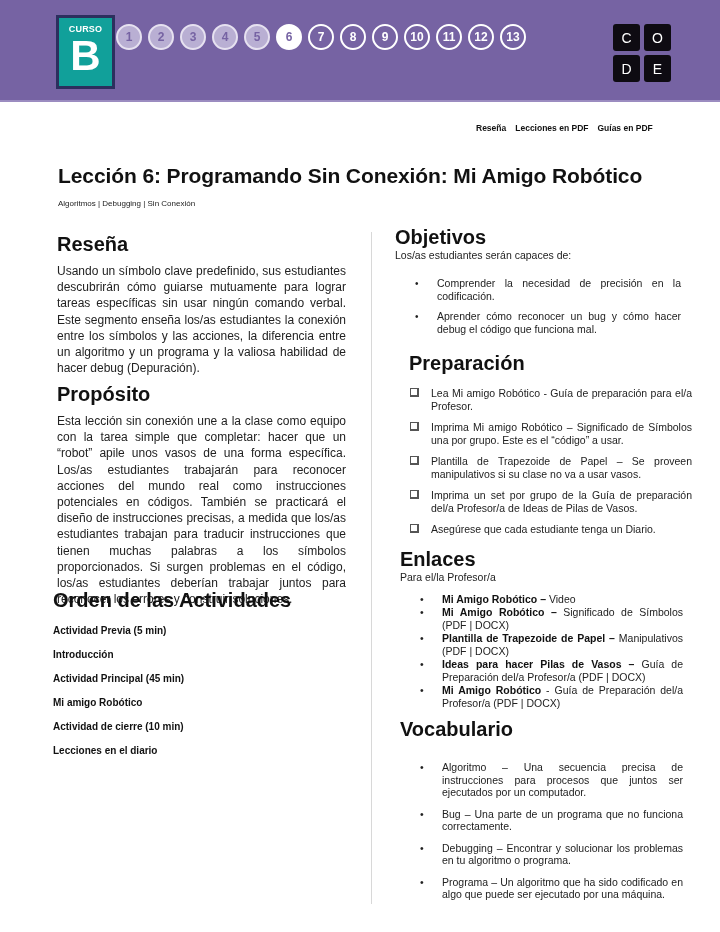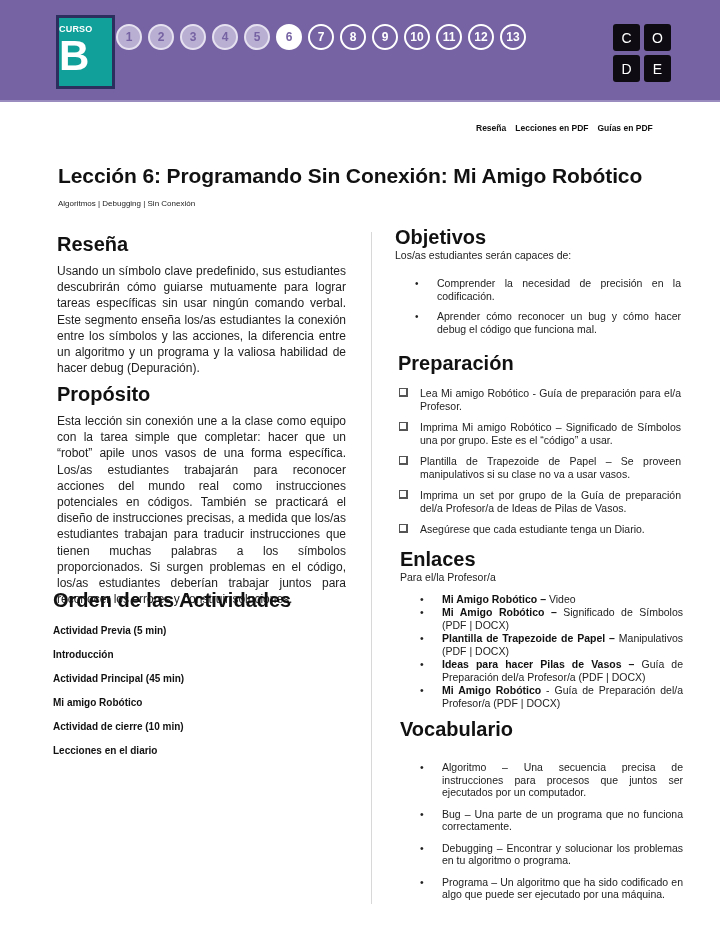--- a/index.html
+++ b/index.html
@@ -1,20 +1,20 @@
 <!DOCTYPE html>
 <html><head>
   <meta charset="utf-8">
   <style>
     * { box-sizing: border-box; margin: 0; padding: 0; }
     html, body { width: 720px; height: 932px; background: #ffffff; overflow: hidden; }
     body { font-family: "Liberation Sans", sans-serif; color: #111; position: relative; }
 
     .header { position: absolute; left: 0; top: 0; width: 720px; height: 102px; background: #7663a3; border-bottom: 2px solid #9b8cc0; }
-    .course-badge { position: absolute; left: 56px; top: 15px; width: 59px; height: 74px; background: #11a09a; border: 3px solid #2c2f5e; text-align: left; color: #fff; }
+    .course-badge { position: absolute; left: 56px; top: 15px; width: 59px; height: 74px; background: #11a09a; border: 3px solid #2c2f5e; text-align: center; color: #fff; }
     .course-badge .label { font-size: 9px; font-weight: bold; margin-top: 6px; letter-spacing: 0.2px; }
     .course-badge .letter { font-size: 42px; font-weight: bold; line-height: 42px; margin-top: 1px; }
 
     .lesson-nav { position: absolute; left: 116px; top: 24px; display: flex; gap: 6px; }
     .lesson-dot { width: 26px; height: 26px; border-radius: 50%; border: 2px solid #fff; font-size: 12px; font-weight: bold; display: flex; align-items: center; justify-content: center; }
     .lesson-dot.done { background: #b9afd3; color: #7663a3; border-color: #e6e1f0; }
     .lesson-dot.current { background: #fff; color: #7663a3; }
     .lesson-dot.future { background: transparent; color: #fff; }
 
     .code-logo { position: absolute; left: 613px; top: 24px; display: grid; grid-template-columns: 27px 27px; grid-gap: 4px; }
@@ -36,21 +36,21 @@
     .sec-orden .h2 { font-size: 20px; }
     .activity { font-size: 10px; font-weight: bold; margin-top: 13px; }
     .activity:first-of-type { margin-top: 10px; }
 
     .sec-objetivos { position: absolute; left: 395px; top: 226px; width: 286px; }
     .sub { font-size: 10.5px; color: #222; }
     .bullets { list-style: none; margin-left: 20px; margin-top: 16px; }
     .bullets li { position: relative; padding-left: 22px; font-size: 10.5px; line-height: 13px; text-align: justify; color: #222; margin-bottom: 7px; }
     .bullets li::before { content: "•"; position: absolute; left: 0; top: 0; font-size: 10px; }
 
-    .sec-prep { position: absolute; left: 398px; top: 352px; width: 283px; }
+    .sec-prep { position: absolute; left: 409px; top: 352px; width: 283px; }
     .checklist { list-style: none; margin-top: 12px; }
     .checklist li { position: relative; padding-left: 22px; font-size: 10.5px; line-height: 13px; color: #222; margin-bottom: 8px; text-align: justify; }
     .checklist .box { position: absolute; left: 1px; top: 1px; width: 9px; height: 9px; border: 1px solid #555; border-right-width: 2px; border-bottom-width: 2px; background: #fff; }
 
     .sec-enlaces { position: absolute; left: 400px; top: 548px; width: 283px; }
     .links { list-style: none; margin-left: 20px; margin-top: 10px; }
     .links li { position: relative; padding-left: 22px; font-size: 10.5px; line-height: 13px; text-align: justify; color: #222; margin-bottom: 0px; }
     .links li::before { content: "•"; position: absolute; left: 0; top: 0; }
     .links b { color: #111; }
 

